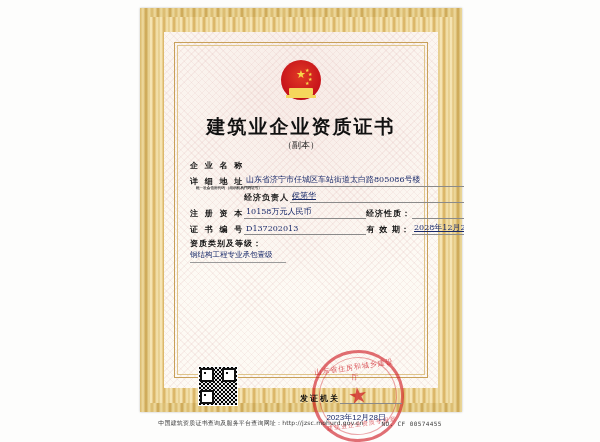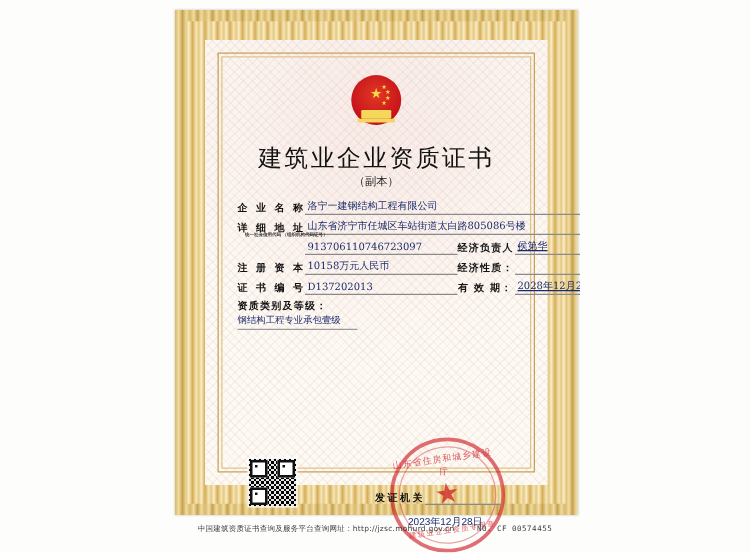--- a/index.html
+++ b/index.html
@@ -128,21 +128,21 @@
     background: #f5d75c;
   }
 
   
   .title-main {
     position: absolute;
     left: 0; right: 0;
     top: 82px;
     text-align: center;
     font-family: "DejaVu Serif", "Liberation Serif", serif;
-    font-weight: normal;
+    font-weight: bold;
     font-size: 19px;
     letter-spacing: 2px;
     color: #111;
   }
   .title-sub {
     position: absolute;
     left: 0; right: 0;
     top: 107px;
     text-align: center;
     font-family: "DejaVu Serif", "Liberation Serif", serif;
@@ -424,34 +424,32 @@
             </div>
           </div>
 
           <div class="title-main">建筑业企业资质证书</div>
           <div class="title-sub">（副本）</div>
 
           <div class="fields fields-wrap">
 
             <div class="row">
               <div class="lbl">企 业 名 称</div>
-              <div class="val">洛宁一建钢结构工程有限公司</div>
             </div>
 
             <div class="row">
               <div class="lbl">详 细 地 址</div>
               <div class="val">山东省济宁市任城区车站街道太白路805086号楼</div>
             </div>
 
             <div class="row split">
               <div class="lbl">
                 <span class="note">统一社会信用代码
 （组织机构代码证号）</span>
               </div>
-              <div class="val">913706110746723097</div>
               <div class="lbl2">经济负责人：</div>
               <div class="val2">侯第华</div>
             </div>
 
             <div class="row split">
               <div class="lbl">注 册 资 本</div>
               <div class="val">10158万元人民币</div>
               <div class="lbl2">经济性质：</div>
               <div class="val2"></div>
             </div>

